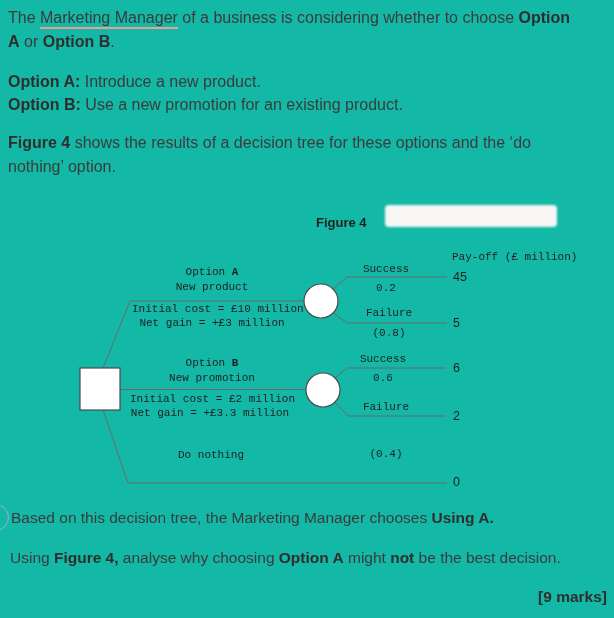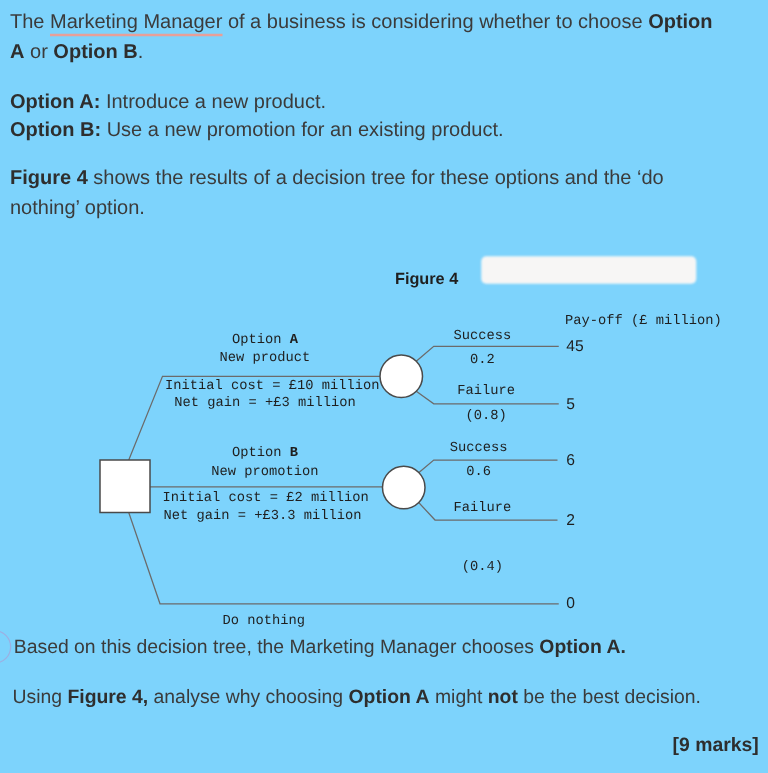--- a/index.html
+++ b/index.html
@@ -1,21 +1,21 @@
 <!DOCTYPE html>
 <html><head>
 <meta charset="utf-8">
 <style>
   * { margin: 0; padding: 0; box-sizing: border-box; }
   html, body { background: #ffffff; }
   .page {
     position: relative;
     width: 614px;
     height: 618px;
-    background: #7dd3fc;
+    background: #14b8a6;
     overflow: hidden;
     font-family: "Liberation Sans", sans-serif;
     color: #3b3b3b;
   }
   
   .para {
     position: absolute;
     left: 8px;
     font-size: 16px;
     line-height: 24px;
@@ -148,32 +148,32 @@
     <span>Option </span><span class="b" style="color:#1f1f1f;">B</span>
   </div>
   <div class="fig-label" style="left:152px; width:120px; top:371px;">New promotion</div>
   <div class="fig-label nowrap" style="left:130px; width:160px; top:392px;">Initial cost = £2 million</div>
   <div class="fig-label nowrap" style="left:130px; width:160px; top:406px;">Net gain = +£3.3 million</div>
   <div class="fig-label" style="left:343px; width:80px; top:352px;">Success</div>
   <div class="fig-label" style="left:343px; width:80px; top:371px;">0.6</div>
   <div class="fig-label" style="left:346px; width:80px; top:400px;">Failure</div>
   <div class="fig-label" style="left:346px; width:80px; top:419px;margin-top:28px;">(0.4)</div>
 
-  <div class="fig-label" style="left:161px; width:100px; top:490px;">Do nothing</div>
+  <div class="fig-label" style="left:161px; width:100px; top:448px;">Do nothing</div>
 
   <div class="payoff-val" style="top:270px;">45</div>
   <div class="payoff-val" style="top:316px;">5</div>
   <div class="payoff-val" style="top:361px;">6</div>
   <div class="payoff-val" style="top:409px;">2</div>
   <div class="payoff-val" style="top:475px;">0</div>
 
   <div class="edge-circle"></div>
 
   <div class="para" style="left:11px; top:506px; font-size:15.5px;">
-    <span>Based on this decision tree, the Marketing Manager chooses </span><span class="b">Option A.</span>
+    <span>Based on this decision tree, the Marketing Manager chooses </span><span class="b">Using A.</span>
   </div>
 
   <div class="para" style="left:10px; top:546px; font-size:15.5px;">
     <span>Using </span><span class="b">Figure 4,</span><span> analyse why choosing </span><span class="b">Option A</span><span> might </span><span class="b">not</span><span> be the best decision.</span>
   </div>
 
   <div class="marks">[9 marks]</div>
 
 </div>
 

